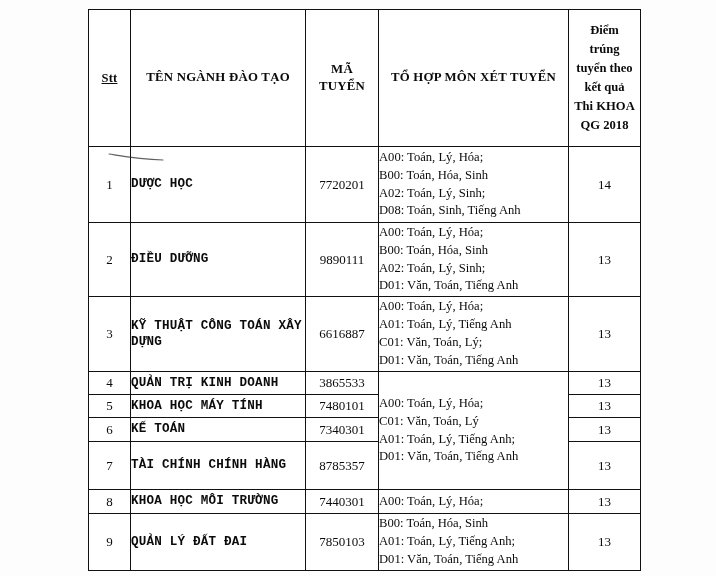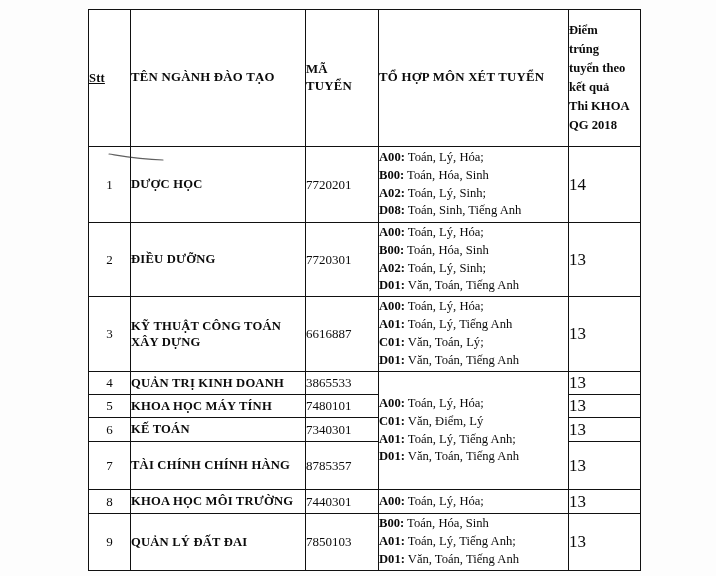--- a/index.html
+++ b/index.html
@@ -50,20 +50,21 @@
   
   col.c-stt   { width: 42px; }
   col.c-name  { width: 175px; }
   col.c-code  { width: 73px; }
   col.c-subj  { width: 190px; }
   col.c-score { width: 72px; }
 
   
   tr.head td {
     font-weight: bold;
+    text-align: center;
     height: 136px;
   }
   .hd-stt {
     font-size: 12.5px;
     letter-spacing: .2px;
     text-decoration: underline;
   }
   .hd-name, .hd-code, .hd-subj {
     font-size: 12.8px;
     letter-spacing: .25px;
@@ -81,40 +82,41 @@
     text-align: center;
     font-size: 13px;
   }
   .c-major {
     font-weight: bold;
     font-size: 12.6px;
     letter-spacing: .2px;
     line-height: 1.3;
     padding: 2px 0 2px 7px;
     text-align: left;
+    font-family: Liberation Mono, monospace;
   }
   .c-mcode {
-    text-align: left;
+    text-align: center;
     font-size: 13px;
   }
   .c-score {
-    text-align: left;
-    font-size: 17px;
+    text-align: center;
+    font-size: 13px;
   }
   .c-subjects {
     padding: 3px 0 3px 6px;
     text-align: left;
     line-height: 1.42;
   }
   .subj-line {
     font-size: 12.6px;
     white-space: nowrap;
   }
   .subj-line .code {
-    font-weight: bold;
+    font-weight: normal;
   }
 
   
   tr.r1 td { height: 75px; }
   tr.r2 td { height: 73px; }
   tr.r3 td { height: 74px; }
   tr.r4 td { height: 22px; }
   tr.r5 td { height: 22px; }
   tr.r6 td { height: 23px; }
   tr.r7 td { height: 47px; }
@@ -174,21 +176,21 @@
             <div class="subj-line"><span class="code">B00:</span> <span>Toán, Hóa, Sinh</span></div>
             <div class="subj-line"><span class="code">A02:</span> <span>Toán, Lý, Sinh;</span></div>
             <div class="subj-line"><span class="code">D08:</span> <span>Toán, Sinh, Tiếng Anh</span></div>
           </td>
           <td class="c-score">14</td>
         </tr>
 
         <tr class="r2">
           <td class="c-num">2</td>
           <td class="c-major">ĐIỀU DƯỠNG</td>
-          <td class="c-mcode">7720301</td>
+          <td class="c-mcode">9890111</td>
           <td class="c-subjects">
             <div class="subj-line"><span class="code">A00:</span> <span>Toán, Lý, Hóa;</span></div>
             <div class="subj-line"><span class="code">B00:</span> <span>Toán, Hóa, Sinh</span></div>
             <div class="subj-line"><span class="code">A02:</span> <span>Toán, Lý, Sinh;</span></div>
             <div class="subj-line"><span class="code">D01:</span> <span>Văn, Toán, Tiếng Anh</span></div>
           </td>
           <td class="c-score">13</td>
         </tr>
 
         <tr class="r3">
@@ -203,21 +205,21 @@
           </td>
           <td class="c-score">13</td>
         </tr>
 
         <tr class="r4">
           <td class="c-num">4</td>
           <td class="c-major">QUẢN TRỊ KINH DOANH</td>
           <td class="c-mcode">3865533</td>
           <td class="c-subjects" rowspan="4">
             <div class="subj-line"><span class="code">A00:</span> <span>Toán, Lý, Hóa;</span></div>
-            <div class="subj-line"><span class="code">C01:</span> <span>Văn, Điểm, Lý</span></div>
+            <div class="subj-line"><span class="code">C01:</span> <span>Văn, Toán, Lý</span></div>
             <div class="subj-line"><span class="code">A01:</span> <span>Toán, Lý, Tiếng Anh;</span></div>
             <div class="subj-line"><span class="code">D01:</span> <span>Văn, Toán, Tiếng Anh</span></div>
           </td>
           <td class="c-score">13</td>
         </tr>
 
         <tr class="r5">
           <td class="c-num">5</td>
           <td class="c-major">KHOA HỌC MÁY TÍNH</td>
           <td class="c-mcode">7480101</td>

